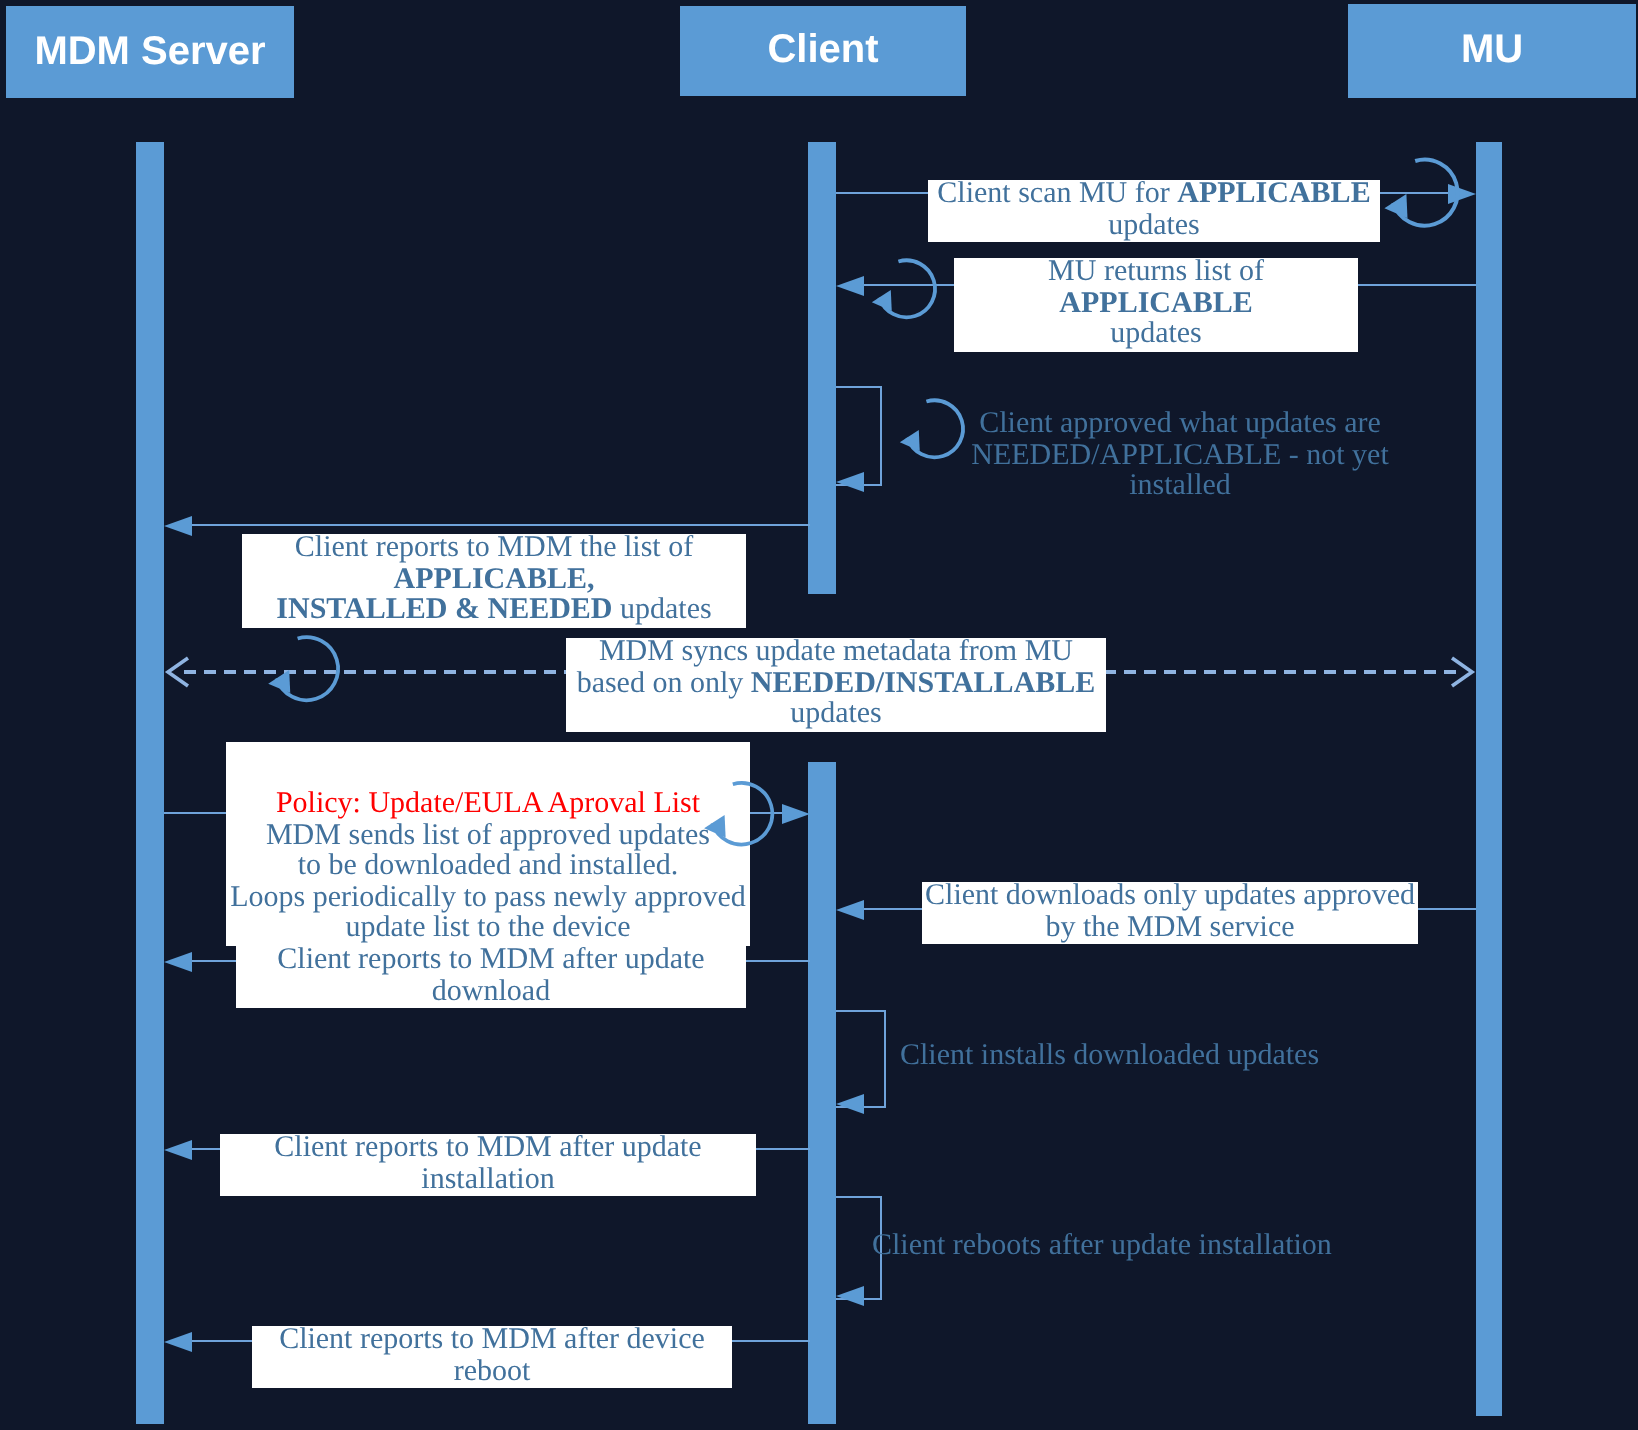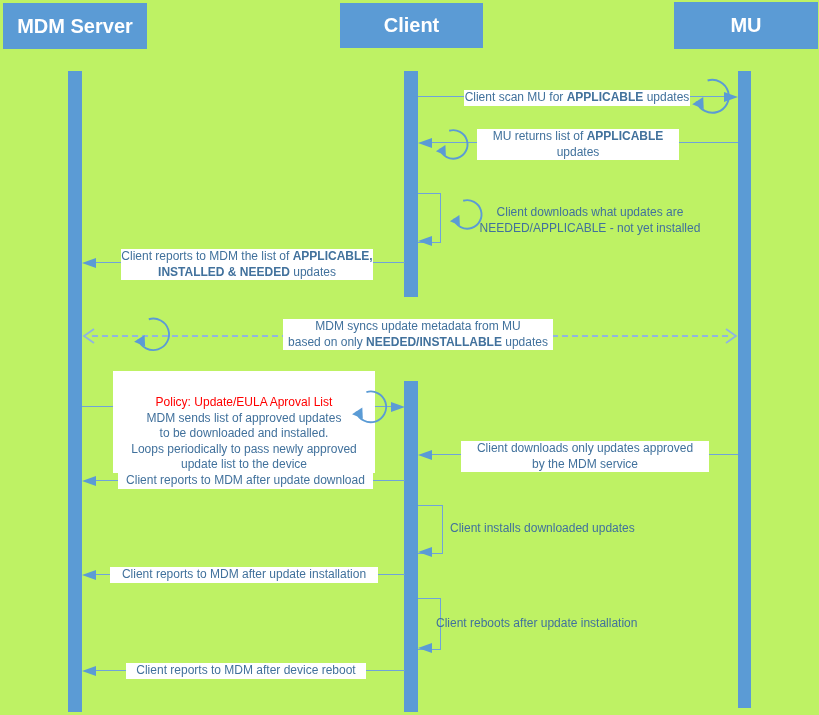--- a/index.html
+++ b/index.html
@@ -1,34 +1,35 @@
 <!DOCTYPE html>
 <html><head>
 <meta charset="utf-8">
 <style>
   html,body{margin:0;padding:0;background:#ffffff;}
   #stage{
-    position:relative;width:819px;height:715px;background:#bef264;overflow:hidden;
+    position:relative;width:819px;height:715px;background:#0f172a;overflow:hidden;
     font-family:"Liberation Sans", sans-serif;
   }
   .actor{
     position:absolute;background:#5B9BD5;color:#ffffff;
     font-size:20px;font-weight:bold;
     display:flex;align-items:center;justify-content:center;
   }
   .lifeline{position:absolute;background:#5B9BD5;width:14px;z-index:1;}
   .h-line{position:absolute;height:0;border-top:1.5px solid #6FA3DA;z-index:2;}
   .dash-line{position:absolute;height:0;border-top:2px dashed #8FB4E2;z-index:2;}
   .ah{position:absolute;width:0;height:0;z-index:4;}
   .ah.left{border-top:5px solid transparent;border-bottom:5px solid transparent;border-right:14px solid #5B9BD5;}
   .ah.right{border-top:5px solid transparent;border-bottom:5px solid transparent;border-left:14px solid #5B9BD5;}
   .bracket{position:absolute;border:1.5px solid #6FA3DA;border-left:none;z-index:2;}
   .msg{
-    position:absolute;z-index:3;color:#41719C;font-size:12px;line-height:15.5px;
+    position:absolute;z-index:3;color:#41719C;font-size:15px;line-height:15.5px;
     text-align:center;
+    font-family:Liberation Serif, serif;
   }
   .msg.bg{background:#ffffff;}
   .msg.left-align{text-align:left;}
   .msg .b{font-weight:bold;}
   .msg .red{color:#FF0000;margin-top:24px;}
   .loop{position:absolute;z-index:5;}
   .loop svg{display:block;width:100%;height:100%;}
 </style>
 </head>
 <body>
@@ -71,33 +72,33 @@
   <div class="loop" style="left:434px;top:126px;width:38px;height:38px;">
     <svg viewBox="0 0 40 40">
         <path d="M16 5 A 15 15 0 1 1 6 24" fill="none" stroke="#5B9BD5" stroke-width="2"></path>
         <path d="M12 20 L2 26.5 L12.5 31 Z" fill="#5B9BD5"></path>
       </svg>
   </div>
 
   <div class="bracket" style="left:418px;top:193px;width:22px;height:48px;"></div>
   <div class="ah left" style="left:418px;top:236px;"></div>
   <div class="msg" style="left:465px;top:205px;width:250px;">
-    <div>Client downloads what updates are</div>
+    <div>Client approved what updates are</div>
     <div>NEEDED/APPLICABLE - not yet installed</div>
   </div>
   <div class="loop" style="left:448px;top:196px;width:38px;height:38px;">
     <svg viewBox="0 0 40 40">
         <path d="M16 5 A 15 15 0 1 1 6 24" fill="none" stroke="#5B9BD5" stroke-width="2"></path>
         <path d="M12 20 L2 26.5 L12.5 31 Z" fill="#5B9BD5"></path>
       </svg>
   </div>
 
   <div class="h-line" style="left:96px;top:262px;width:309px;"></div>
   <div class="ah left" style="left:82px;top:258px;"></div>
-  <div class="msg bg" style="left:121px;top:249px;width:252px;text-align:center;">
+  <div class="msg bg" style="left:121px;top:267px;width:252px;text-align:center;">
     <div><span>Client reports to MDM the list of </span><span class="b">APPLICABLE,</span></div>
     <div><span class="b">INSTALLED &amp; NEEDED</span><span> updates</span></div>
   </div>
 
   <div class="dash-line" style="left:92px;top:335px;width:636px;"></div>
   <div class="loop" style="left:82px;top:328px;width:14px;height:16px;">
     <svg viewBox="0 0 14 16">
         <path d="M12 1 L2 8 L12 15" fill="none" stroke="#8FB4E2" stroke-width="1.8"></path>
       </svg>
   </div>

